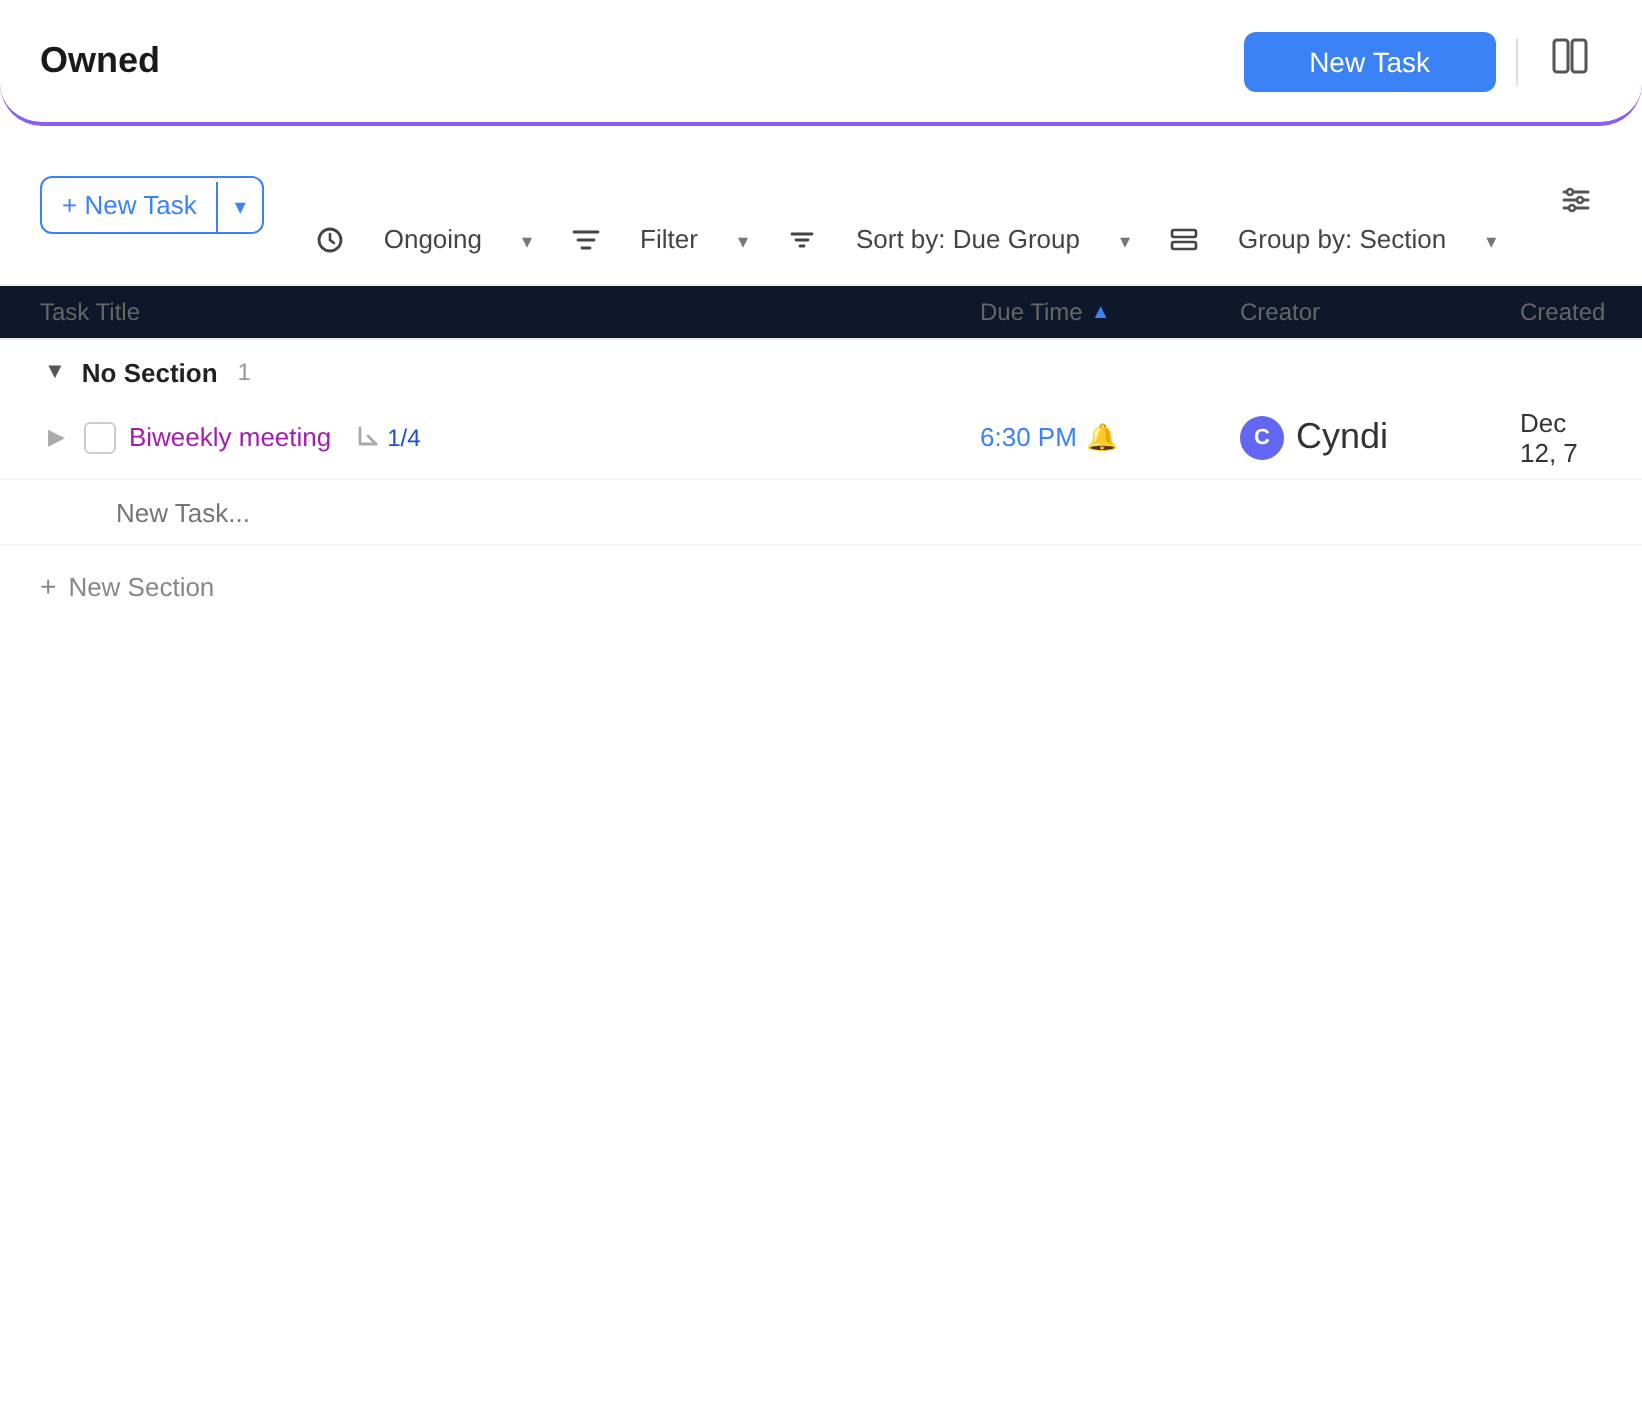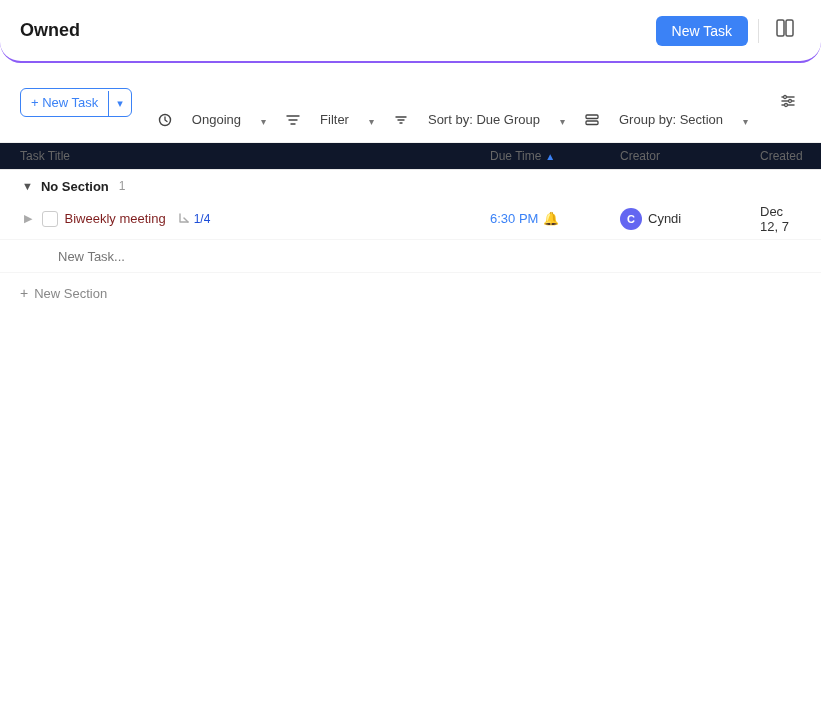--- a/index.html
+++ b/index.html
@@ -14,21 +14,21 @@
       border-radius: 21px;
     }
     .header-title { font-size: 18px; font-weight: 600; }
     .header-right { display: flex; align-items: center; gap: 10px; }
 
     .new-task-btn {
       background: #3b82f6;
       color: white;
       border: none;
       border-radius: 6px;
-      padding: 7px 16px;
+      padding: 7px 33px;
       font-size: 14px;
       font-weight: 500;
       cursor: pointer;
     }
     .split-icon-btn {
       background: none;
       border: none;
       cursor: pointer;
       color: #555;
       font-size: 18px;
@@ -118,30 +118,30 @@
     .task-title-cell { display: flex; align-items: center; gap: 6px; }
     .expand-btn { background: none; border: none; cursor: pointer; color: #aaa; font-size: 11px; padding: 2px 4px; }
     .task-checkbox {
       width: 16px; height: 16px;
       border: 1.5px solid #ccc;
       border-radius: 3px;
       background: #fff;
       cursor: pointer;
       flex-shrink: 0;
     }
-    .task-name { font-size: 13px; color: #7f1d1d; }
+    .task-name { font-size: 13px; color: #a21caf; }
     .subtask-indicator {
       display: flex; align-items: center; gap: 3px;
       color: #1d4ed8; font-size: 12px; margin-left: 6px;
     }
     .due-time { font-size: 13px; color: #3b82f6; display: flex; align-items: center; gap: 5px; }
     .bell-icon { color: #3b82f6; font-size: 13px; }
     .creator-cell { display: flex; align-items: center; gap: 6px; }
     .avatar { width: 22px; height: 22px; border-radius: 50%; background: #6366f1; display: flex; align-items: center; justify-content: center; color: white; font-size: 11px; font-weight: 600; overflow: hidden; }
-    .creator-name { font-size: 13px; color: #333; }
+    .creator-name { font-size: 18px; color: #333; }
     .created-cell { font-size: 13px; color: #333; }
 
     .new-task-inline-row {
       padding: 8px 20px 8px 58px;
       border-bottom: 1px solid #f5f5f5;
     }
     .new-task-inline-input {
       background: none; border: none; outline: none;
       font-size: 13px; color: #aaa; cursor: text; width: 100%;
     }

